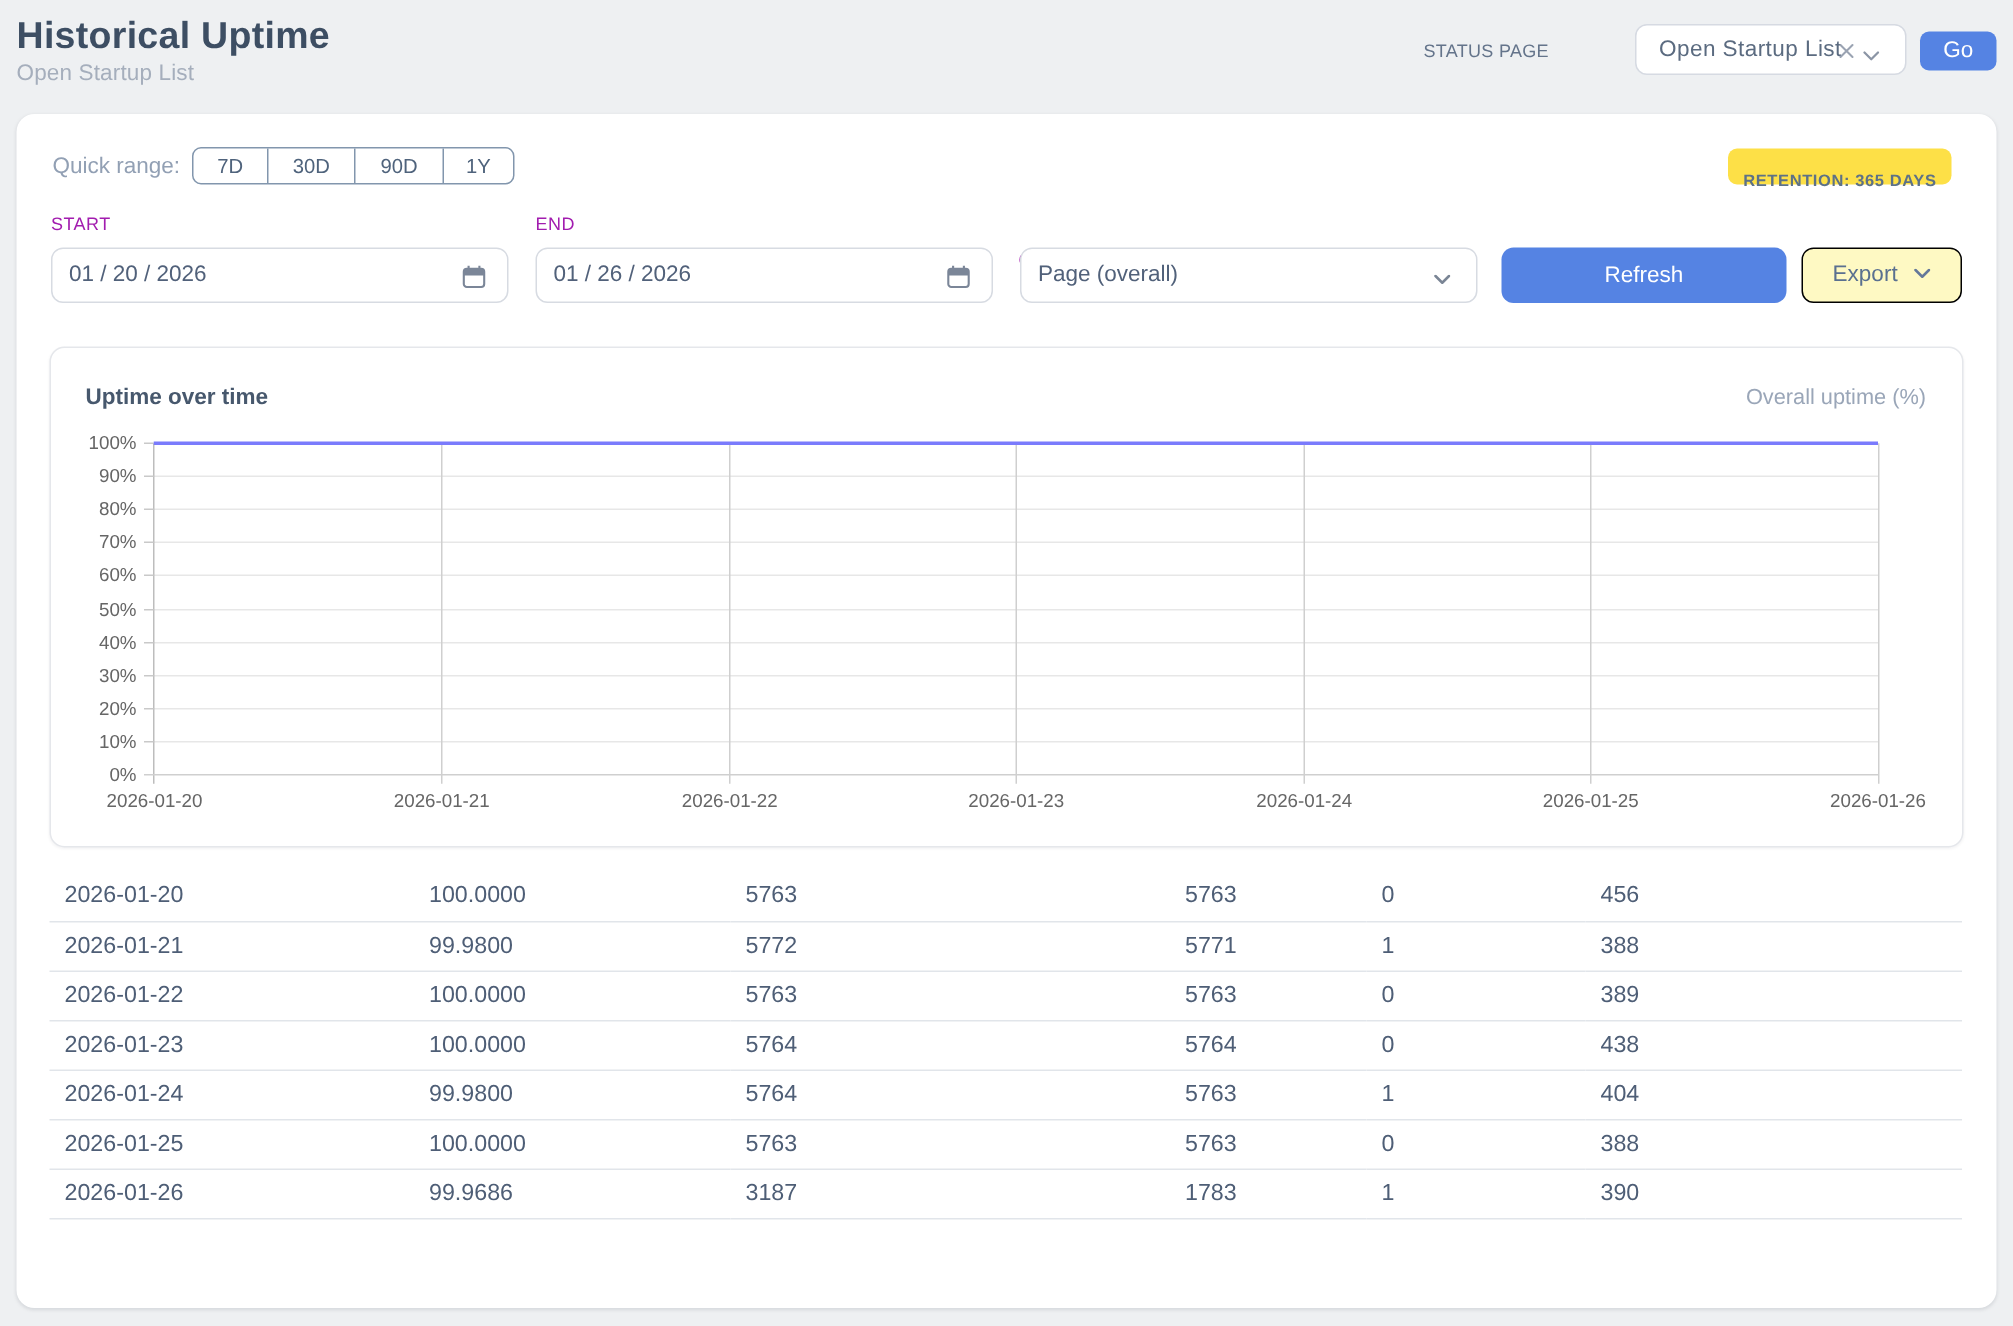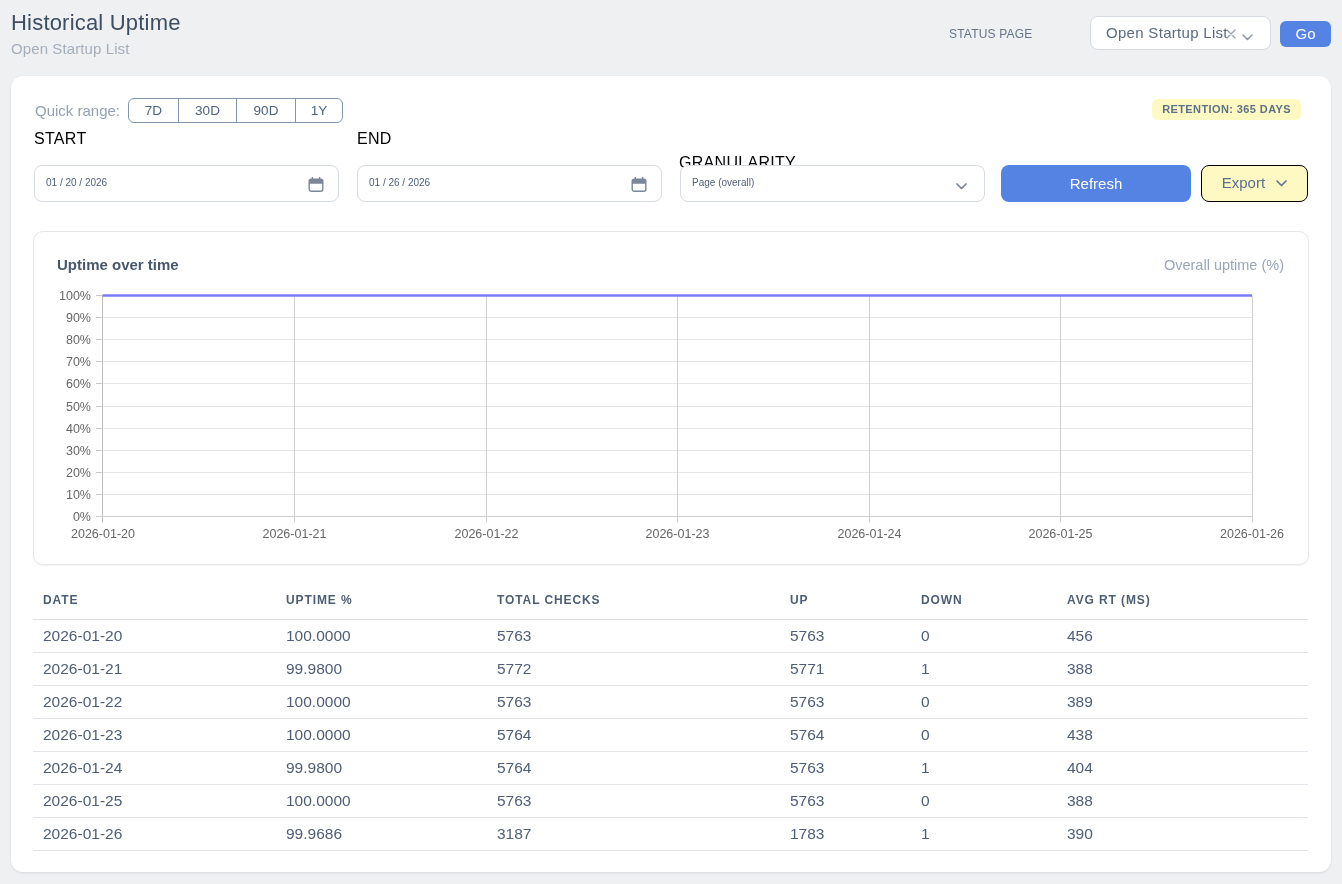--- a/index.html
+++ b/index.html
@@ -1,34 +1,34 @@
 <!DOCTYPE html>
 <html><head>
 <meta charset="utf-8">
 <style>
   * { margin:0; padding:0; box-sizing:border-box; }
   html,body { width:1342px; height:884px; background:#eef0f2; font-family:"Liberation Sans", sans-serif; overflow:hidden; }
   .abs { position:absolute; }
   
-  #h1 { left:11px; top:10px; font-size:22px; font-weight:normal; color:#3d4e63; letter-spacing:0.2px; }
+  #h1 { left:11px; top:10px; font-size:25px; font-weight:bold; color:#3d4e63; letter-spacing:0.2px; }
   #sub { left:11px; top:40px; font-size:15px; color:#a5aebc; letter-spacing:0.1px; }
   #spLabel { left:949px; top:27px; font-size:12px; color:#64748b; letter-spacing:0.2px; }
   #spSelect { left:1090px; top:16px; width:181px; height:34px; background:#fff; border:1px solid #d6dae2; border-radius:8px; color:#5b6b80; font-size:15px; line-height:32px; padding-left:15px; letter-spacing:0.3px; }
   #goBtn { left:1280px; top:21px; width:51px; height:26px; background:#5583e3; border-radius:6px; color:#fff; font-size:15px; text-align:center; line-height:25px; }
   
   #card { left:11px; top:76px; width:1320px; height:796px; background:#fff; border-radius:12px; box-shadow:0 1px 3px rgba(16,24,40,.07), 0 1px 2px rgba(16,24,40,.04); }
   #ql { left:35px; top:102px; font-size:15px; color:#92a0b4; }
   #btngroup { left:128px; top:98px; height:25px; display:flex; border:1px solid #8296ad; border-radius:6px; background:#fff; }
   #btngroup span { display:block; height:23px; line-height:23px; font-size:13.5px; color:#4f637c; text-align:center; }
   #btngroup span + span { border-left:1px solid #8296ad; }
   #b1{width:49px;} #b2{width:58px;} #b3{width:59px;} #b4{width:47px;}
-  #badge { top:99px; right:41px; height:21px; background:#fef9c3; border-radius:6px; font-size:11px; font-weight:bold; color:#5d7187; letter-spacing:0.4px; line-height:21px; padding:0 10px; }
-  .flabel { font-size:16px; color:#000000; letter-spacing:0.3px; top:130px; }
+  #badge { top:99px; right:41px; height:21px; background:#fde047; border-radius:6px; font-size:11px; font-weight:bold; color:#5d7187; letter-spacing:0.4px; line-height:21px; padding:12px 10px; }
+  .flabel { font-size:12px; color:#a21caf; letter-spacing:0.3px; top:142px; }
   #lStart { left:34px; } #lEnd { left:357px; } #lGran { left:679px;margin-top:24px; }
-  .input { top:165px; height:37px; background:#fff; border:1px solid #d7dbe2; border-radius:8px; font-size:10px; color:#51617a; line-height:34px; padding-left:11px; }
+  .input { top:165px; height:37px; background:#fff; border:1px solid #d7dbe2; border-radius:8px; font-size:15px; color:#51617a; line-height:34px; padding-left:11px; }
   #iStart { left:34px; width:305px; }
   #iEnd { left:357px; width:305px; }
   #iGran { left:680px; width:305px; }
   .calic { position:absolute; right:14px; top:11px; }
   .chev { position:absolute; right:15px; top:15px; }
   #refresh { left:1001px; top:165px; width:190px; height:37px; background:#5583e3; border-radius:8px; color:#fff; font-size:15px; text-align:center; line-height:37px; }
   #export { left:1201px; top:165px; width:107px; height:37px; background:#fef9c3; border:1px solid #000000; border-radius:8px; color:#5a7090; font-size:15px; text-align:center; line-height:34px; }
   
   #chartcard { left:33px; top:231px; width:1276px; height:334px; background:#fff; border:1px solid #e5e7eb; border-radius:10px; box-shadow:0 1px 2px rgba(16,24,40,.05); }
   #ctitle { left:23px; top:24px; font-size:15px; font-weight:bold; color:#47586d; }
@@ -168,28 +168,20 @@
 <table>
   <colgroup>
       <col style="width:243px">
       <col style="width:211px">
       <col style="width:293px">
       <col style="width:131px">
       <col style="width:146px">
       <col style="width:251px">
     </colgroup>
   <tbody>
-      <tr>
-        <th>DATE</th>
-        <th>UPTIME %</th>
-        <th>TOTAL CHECKS</th>
-        <th>UP</th>
-        <th>DOWN</th>
-        <th>AVG RT (MS)</th>
-      </tr>
   <tr>
         <td>2026-01-20</td>
         <td>100.0000</td>
         <td>5763</td>
         <td>5763</td>
         <td>0</td>
         <td>456</td>
       </tr>
   <tr>
         <td>2026-01-21</td>

